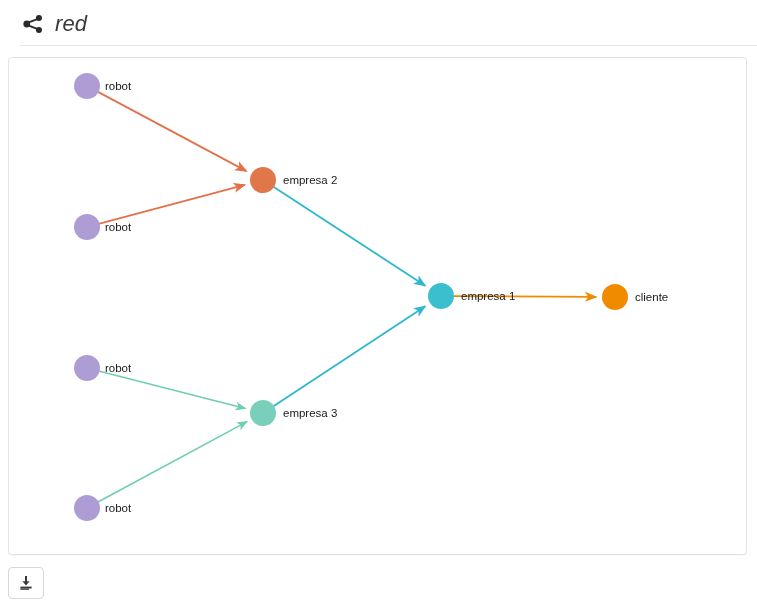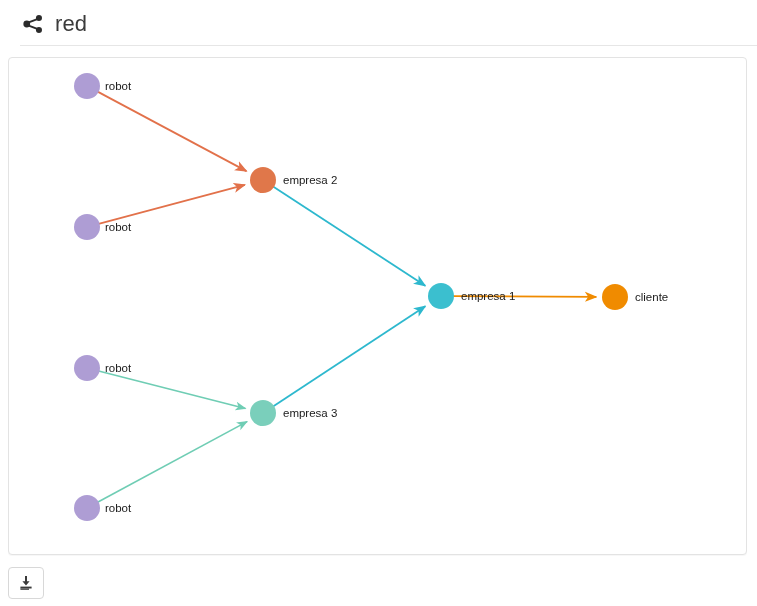--- a/index.html
+++ b/index.html
@@ -25,20 +25,21 @@
     height: 47px;
     box-sizing: border-box;
   }
   #header-inner {
     display: flex;
     align-items: center;
     gap: 11px;
     padding: 8px 0 0 22px;
     height: 40px;
     box-sizing: border-box;
+    font-style: italic;
   }
   #share-icon {
     width: 22px;
     height: 22px;
     display: block;
     flex: 0 0 auto;
   }
   #page-title {
     font-size: 22px;
     line-height: 26px;

